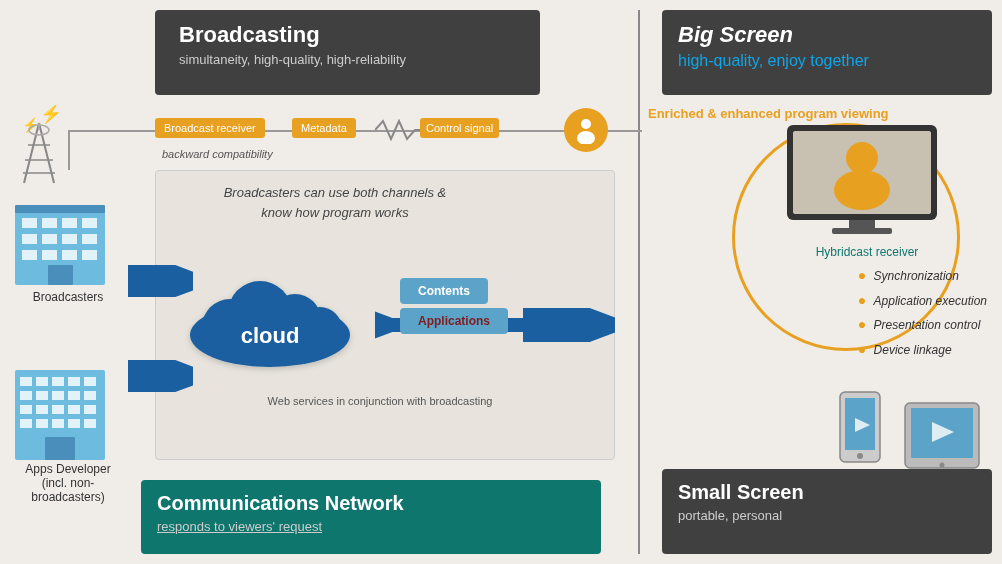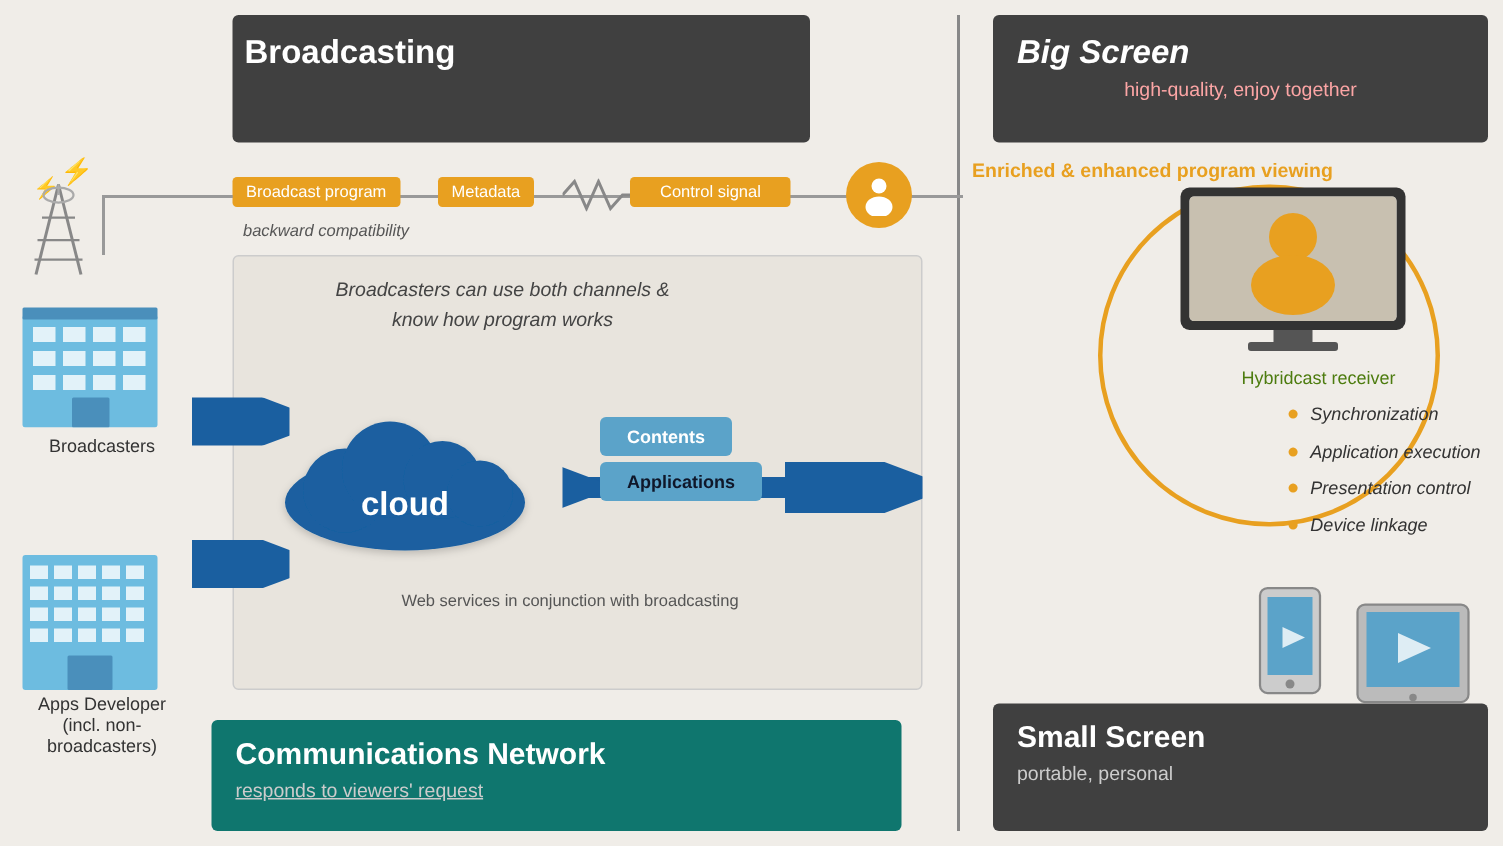--- a/index.html
+++ b/index.html
@@ -12,42 +12,42 @@
       position: relative;
     }
 
     
     .top-left-panel {
       position: absolute;
       top: 10px; left: 155px;
       width: 385px; height: 85px;
       background: #404040;
       border-radius: 4px;
-      padding: 12px 8px;
+      padding: 12px 24px;
     }
     .top-left-panel .panel-title {
       font-size: 22px; font-weight: bold; color: #fff;
     }
     .top-left-panel .panel-subtitle {
       font-size: 13px; color: #ccc; margin-top: 4px;
     }
 
     .top-right-panel {
       position: absolute;
       top: 10px; right: 10px;
       width: 330px; height: 85px;
       background: #404040;
       border-radius: 4px;
       padding: 12px 16px;
     }
     .top-right-panel .panel-title {
       font-size: 22px; font-weight: bold; color: #fff; font-style: italic;
     }
     .top-right-panel .panel-subtitle {
-      font-size: 13px; color: #fca5a5; margin-top: 4px; text-align: center;
+      font-size: 16px; color: #0ea5e9; margin-top: 4px;
     }
 
     
     .bottom-left-panel {
       position: absolute;
       bottom: 10px; left: 141px;
       width: 460px; height: 74px;
       background: #0f766e;
       border-radius: 4px;
       padding: 12px 16px;
@@ -118,20 +118,21 @@
     
     .tower-svg { width: 55px; height: 80px; }
     
     .building-svg { width: 100px; height: 95px; }
   </style>
 </head>
 <body>
 
 <div class="top-left-panel">
   <div class="panel-title">Broadcasting</div>
+  <div class="panel-subtitle">simultaneity, high-quality, high-reliability</div>
 </div>
 
 <div class="top-right-panel">
   <div class="panel-title">Big Screen</div>
   <div class="panel-subtitle">high-quality, enjoy together</div>
 </div>
 
 <div class="bottom-left-panel">
   <div class="panel-title">Communications Network</div>
   <div class="panel-subtitle">responds to viewers' request</div>
@@ -218,33 +219,33 @@
 </div>
 
 <div class="apps-dev-label">
   <div>Apps Developer</div>
   <div>(incl. non-broadcasters)</div>
 </div>
 
 <div style="position:absolute; top:130px; left:137px; width:490px; height:2px; background:#999;"></div>
 
 <div style="position:absolute; top:118px; left:155px; background:#e8a020; color:#fff; font-size:11px; padding:4px 9px; border-radius:3px;">
-  <span>Broadcast program</span>
+  <span>Broadcast receiver</span>
 </div>
 <div style="position:absolute; top:118px; left:292px; background:#e8a020; color:#fff; font-size:11px; padding:4px 9px; border-radius:3px;">
   <span>Metadata</span>
 </div>
 
 <div style="position:absolute; top:119px; left:375px;">
   <svg width="45" height="22" viewBox="0 0 45 22">
     <polyline points="0,11 8,2 16,20 24,2 32,20 40,11 45,11" fill="none" stroke="#888" stroke-width="2"></polyline>
   </svg>
 </div>
 
-<div style="position:absolute; top:118px; left:420px; background:#e8a020; color:#fff; font-size:11px; padding:4px 20px; border-radius:3px;">
+<div style="position:absolute; top:118px; left:420px; background:#e8a020; color:#fff; font-size:11px; padding:4px 6px; border-radius:3px;">
   <span>Control signal</span>
 </div>
 
 <div style="position:absolute; top:108px; left:564px; width:44px; height:44px; background:#e8a020; border-radius:50%; display:flex; align-items:center; justify-content:center;">
   <svg width="28" height="28" viewBox="0 0 28 28">
     <circle cx="14" cy="8" r="5" fill="#fff"></circle>
     <ellipse cx="14" cy="22" rx="9" ry="7" fill="#fff"></ellipse>
   </svg>
 </div>
 
@@ -305,21 +306,21 @@
       <marker id="ah4" markerWidth="8" markerHeight="8" refX="2" refY="3" orient="auto-start-reverse">
         <path d="M8,0 L8,6 L0,3 z" fill="#1a5fa0"></path>
       </marker>
     </defs>
     <line x1="8" y1="17" x2="232" y2="17" stroke="#1a5fa0" stroke-width="14" marker-start="url(#ah4)" marker-end="url(#ah3)"></line>
   </svg>
 </div>
 
 <div style="position:absolute; top:278px; left:400px; background:#5ba3c9; color:#fff; font-size:12px; font-weight:bold; padding:6px 18px; border-radius:4px; text-align:center;">Contents</div>
 
-<div style="position:absolute; top:308px; left:400px; background:#5ba3c9; color:#0f172a; font-size:12px; font-weight:bold; padding:6px 18px; border-radius:4px; text-align:center;">Applications</div>
+<div style="position:absolute; top:308px; left:400px; background:#5ba3c9; color:#7f1d1d; font-size:12px; font-weight:bold; padding:6px 18px; border-radius:4px; text-align:center;">Applications</div>
 
 <div style="position:absolute; top:395px; left:185px; font-size:11px; color:#555; text-align:center; width:390px;">Web services  in conjunction with broadcasting</div>
 
 <div style="position:absolute; top:106px; left:648px; font-size:13px; font-weight:bold; color:#e8a020;">Enriched &amp; enhanced program viewing</div>
 
 <div style="position:absolute; top:123px; right:42px; width:228px; height:228px; border:3px solid #e8a020; border-radius:50%;"></div>
 
 <div style="position:absolute; top:120px; right:55px;">
   <svg width="170" height="115" viewBox="0 0 170 115">
 
@@ -329,21 +330,21 @@
     <rect x="16" y="11" width="138" height="83" rx="3" fill="#c8c0b0"></rect>
 
     <circle cx="85" cy="38" r="16" fill="#e8a020"></circle>
     <ellipse cx="85" cy="70" rx="28" ry="20" fill="#e8a020"></ellipse>
 
     <rect x="72" y="100" width="26" height="8" fill="#555"></rect>
     <rect x="55" y="108" width="60" height="6" rx="2" fill="#555"></rect>
   </svg>
 </div>
 
-<div style="position:absolute; top:245px; right:43px; font-size:12px; color:#4d7c0f; text-align:center; width:160px;">Hybridcast receiver</div>
+<div style="position:absolute; top:245px; right:55px; font-size:12px; color:#0f766e; text-align:center; width:160px;">Hybridcast receiver</div>
 
 <div style="position:absolute; top:263px; right:15px; font-size:12px; color:#333; line-height:1.75;">
   <div class="feat-item">
     <span style="color:#e8a020; font-size:14px; margin-right:4px;">●</span>
     <em>Synchronization</em>
   </div>
   <div class="feat-item">
     <span style="color:#e8a020; font-size:14px; margin-right:4px;">●</span>
     <em>Application execution</em>
   </div>

